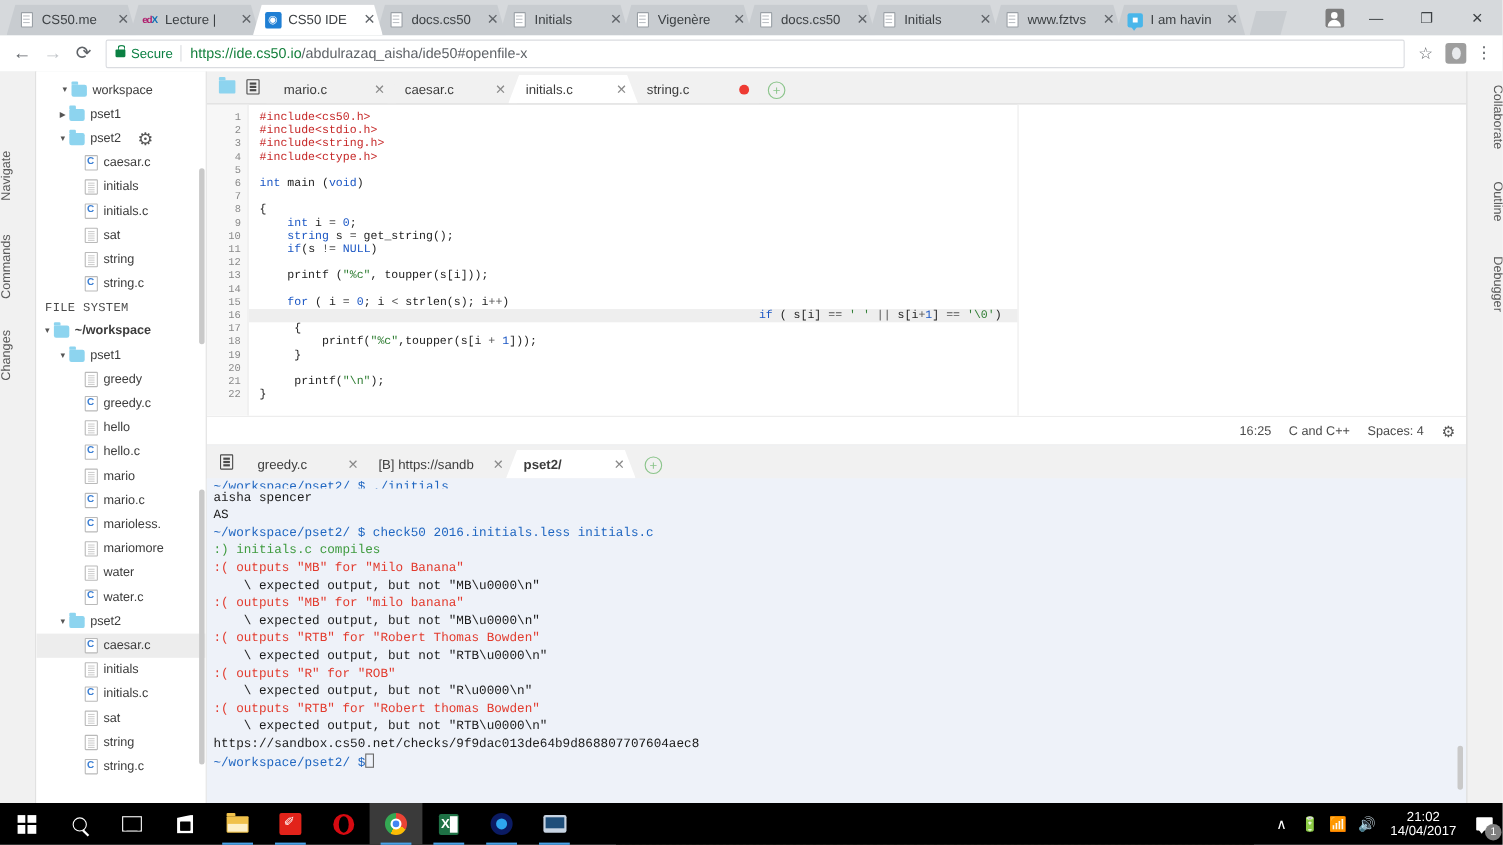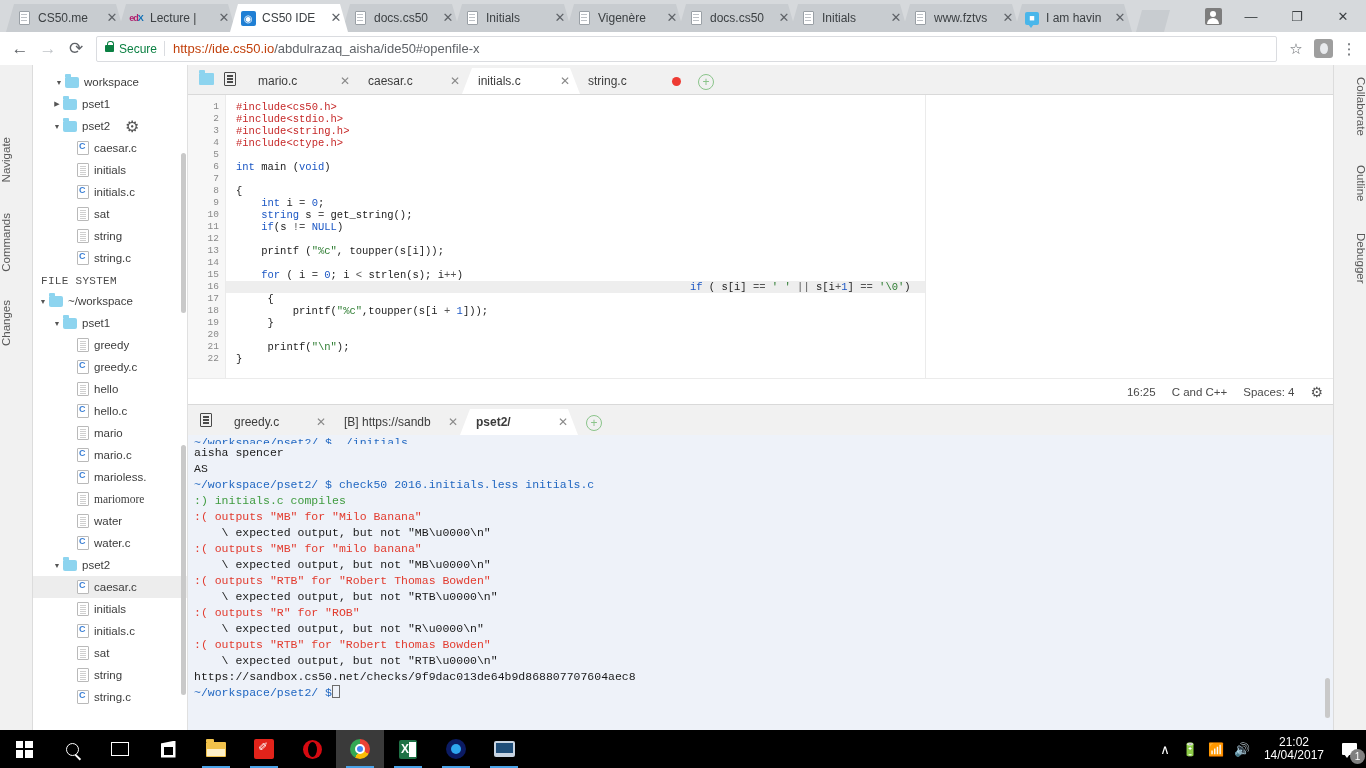--- a/index.html
+++ b/index.html
@@ -63,21 +63,21 @@
   .omnibox {
     flex: 1 1 auto; height: 26px; margin: 0 6px;
     border: 1px solid #dadce0; border-radius: 2px;
     display: flex; align-items: center; padding: 0 8px;
     font-size: 13px; color: #202124; background:#fff;
   }
   .lock { width:9px;height:7px;background:#0b8043;border-radius:1px;position:relative;margin-right:5px;}
   .lock::before{content:"";position:absolute;top:-4px;left:2px;width:5px;height:5px;border:1.4px solid #0b8043;border-bottom:none;border-radius:3px 3px 0 0;}
   .secure-txt { color:#0b8043; font-size:12px; margin-right:7px;}
   .omni-sep { width:1px; height:15px; background:#dadce0; margin-right:8px;}
-  .url-host { color:#c2410c; }
+  .url-host { color:#15803d; }
   .url-path { color:#5f6368; }
   .star { color:#5f6368; font-size:15px; width:26px;text-align:center;}
   .ext-ico { width:19px;height:19px;background:#9e9e9e;border-radius:3px;position:relative;margin:0 5px;}
   .ext-ico::after{content:"";position:absolute;top:4px;left:6px;width:8px;height:11px;background:#e8eaed;border-radius:50% 50% 50% 50%;}
   .kebab { width:22px;text-align:center;color:#5f6368;font-size:15px;line-height:5px;}
 
   
   .ide { position:absolute; top:65px; left:0; width:1366px; height:665px; background:#fff; display:flex; }
   .rail { width:33px; background:#f1f1f1; border-right:1px solid #dcdcdc; position:relative; }
   .rail.right { border-right:none; border-left:1px solid #dcdcdc; }
@@ -352,21 +352,21 @@
             <span>string</span>
           </div>
           <div class="fnode" style="padding-left: 32px;">
             <span class="arrow none">&nbsp;</span>
             <span class="fileic c"></span>
             <span>string.c</span>
           </div>
         </div>
       <div class="fs-label">FILE SYSTEM</div>
       <div id="tree-bottom">
-          <div class="fnode" style="padding-left: 4px;">
+          <div class="fnode" style="padding-left: 4px; font-weight: bold;">
             <span class="arrow">▼</span>
             <span class="folder"></span>
             <span>~/workspace</span>
           </div>
           <div class="fnode" style="padding-left: 18px;">
             <span class="arrow">▼</span>
             <span class="folder"></span>
             <span>pset1</span>
           </div>
           <div class="fnode" style="padding-left: 32px;">
@@ -397,21 +397,21 @@
           <div class="fnode" style="padding-left: 32px;">
             <span class="arrow none">&nbsp;</span>
             <span class="fileic c"></span>
             <span>mario.c</span>
           </div>
           <div class="fnode" style="padding-left: 32px;">
             <span class="arrow none">&nbsp;</span>
             <span class="fileic c"></span>
             <span>marioless.</span>
           </div>
-          <div class="fnode" style="padding-left: 32px; font-family: Liberation Serif, serif;">
+          <div class="fnode" style="padding-left: 32px;">
             <span class="arrow none">&nbsp;</span>
             <span class="fileic"></span>
             <span>mariomore</span>
           </div>
           <div class="fnode" style="padding-left: 32px;">
             <span class="arrow none">&nbsp;</span>
             <span class="fileic"></span>
             <span>water</span>
           </div>
           <div class="fnode" style="padding-left: 32px;">

